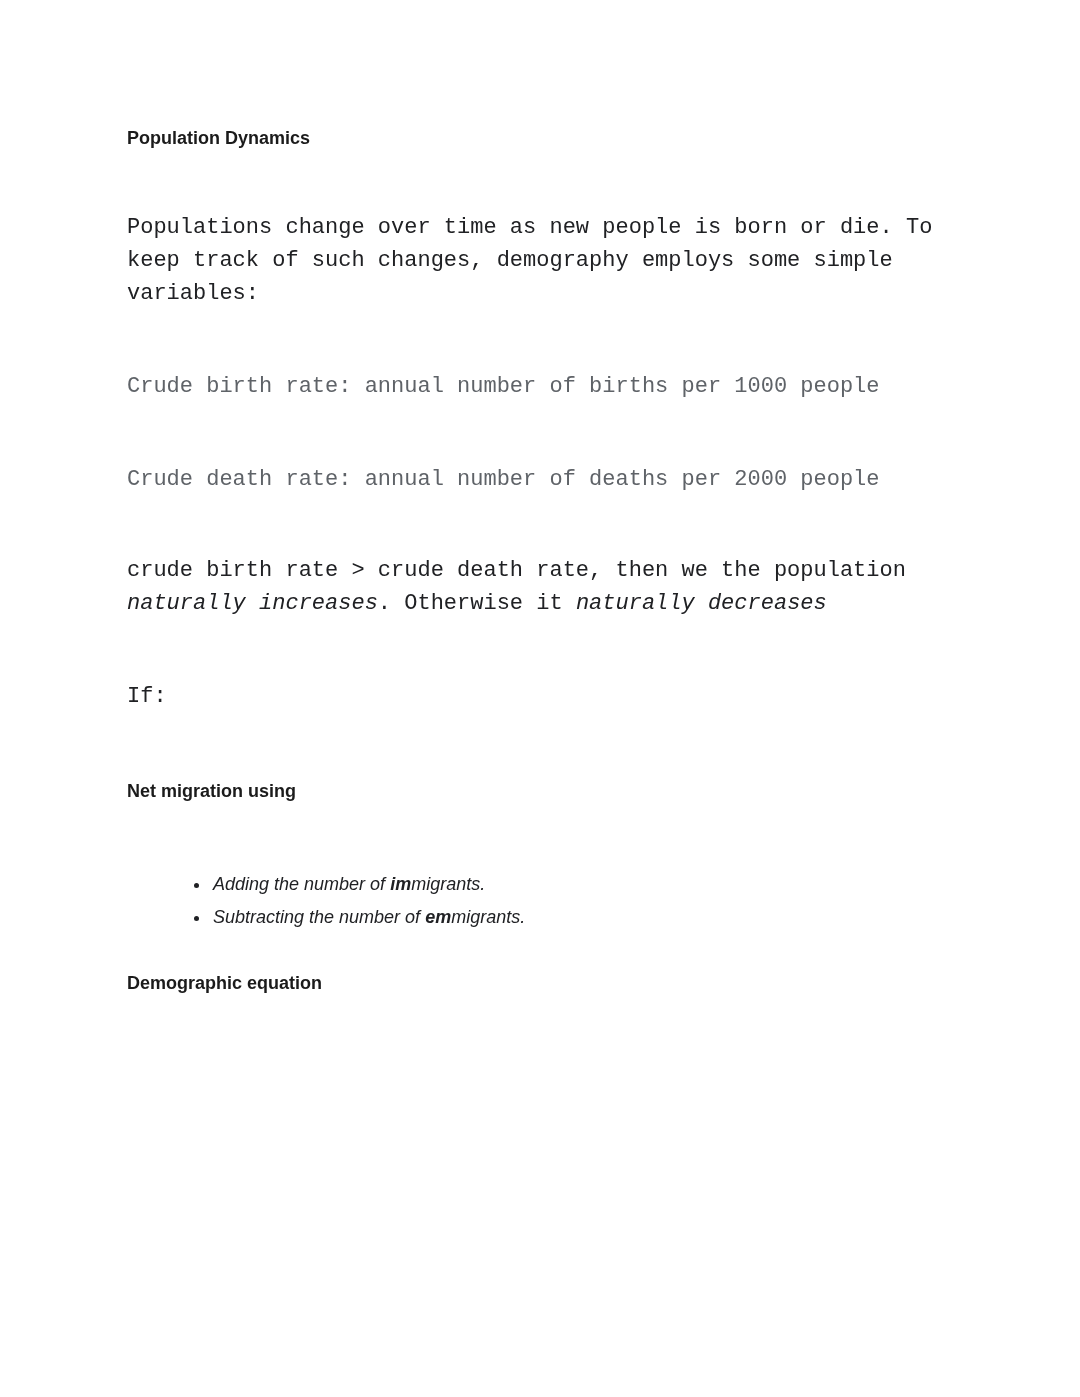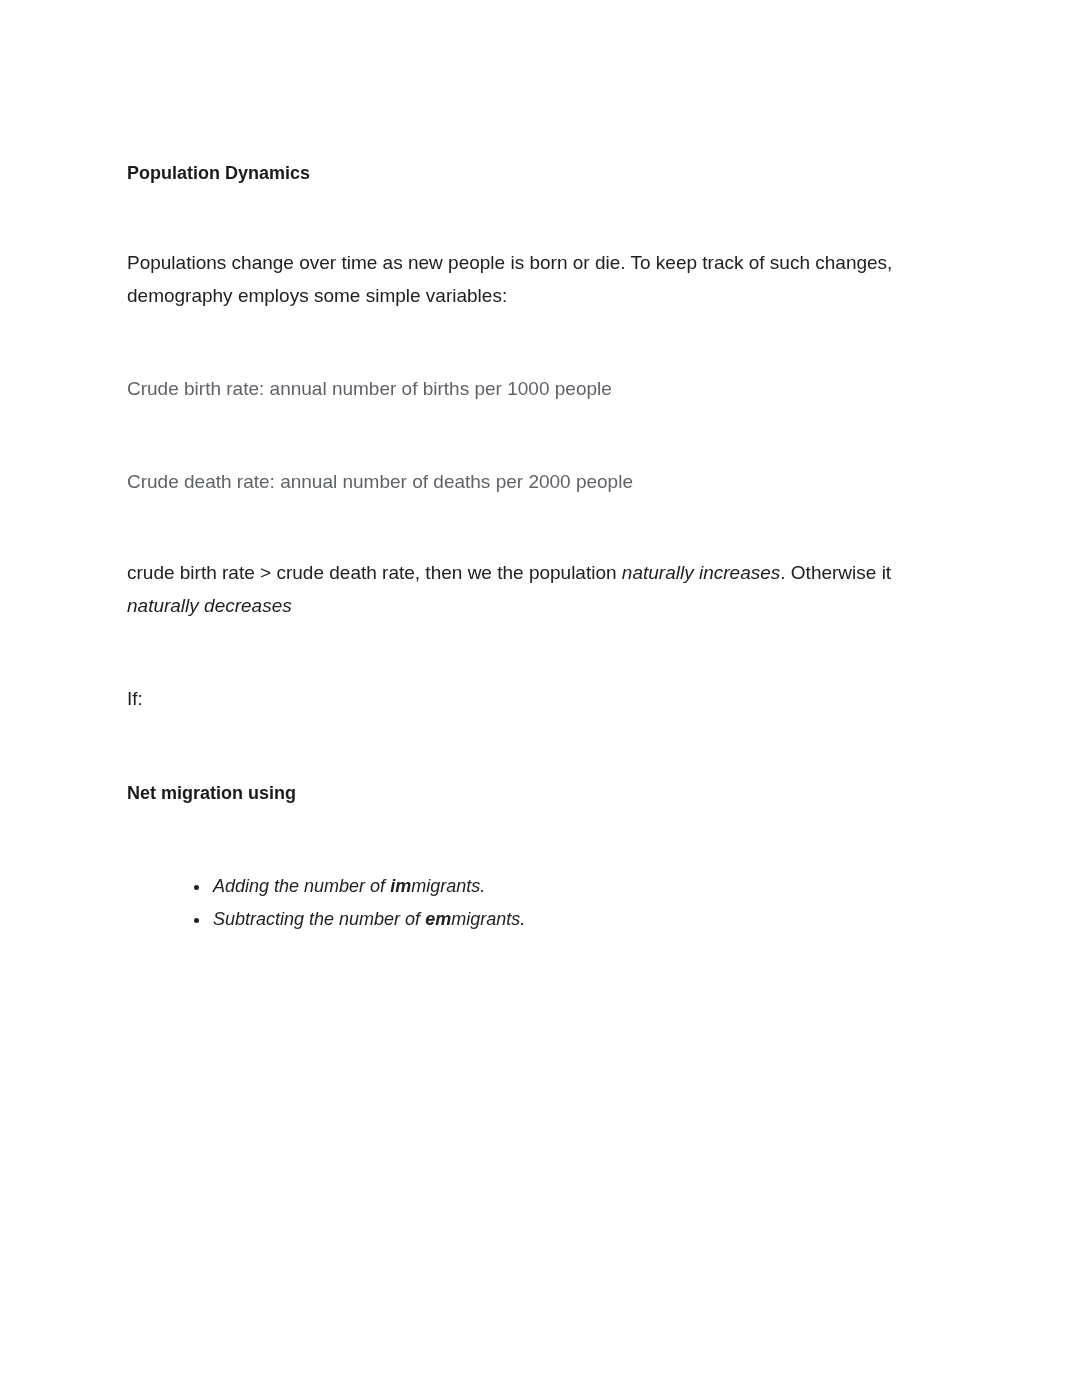--- a/index.html
+++ b/index.html
@@ -21,34 +21,35 @@
     background: #ffffff;
   }
   .heading {
     font-size: 18px;
     font-weight: 700;
     line-height: 33px;
     margin: 0;
     color: #1b1b1b;
   }
   .para {
-    font-size: 19px;
+    font-size: 22px;
     font-weight: 400;
     line-height: 33px;
     margin: 0;
     color: #202124;
+    font-family: Liberation Mono, monospace;
   }
   .muted {
     color: #5f6368;
   }
   .b { font-weight: 700; }
   .i { font-style: italic; }
 
   
-  .mb-title     { margin-bottom: 56px; margin-top: 35px; }
+  .mb-title     { margin-bottom: 56px; }
   .mb-intro     { margin-bottom: 60px; }
   .mb-birth     { margin-bottom: 60px; }
   .mb-death     { margin-bottom: 58px; }
   .mb-if        { margin-bottom: 62px; }
   .mb-natural   { margin-bottom: 60px; }
   .mb-netmig-h  { margin-bottom: 60px; }
   .mb-netmig-p  { margin-bottom: 48px; }
   .bullets {
     margin: 0 0 33px 0;
     padding: 0 0 0 84px;
@@ -81,15 +82,16 @@
   <p class="para mb-if"><span>If:</span></p>
 
   <h3 class="heading mb-netmig-h">Net migration using</h3>
 
 
   <ul class="bullets">
     <li class="bullet"><span>Adding the number of </span><span class="b">im</span><span>migrants.</span></li>
     <li class="bullet"><span>Subtracting the number of </span><span class="b">em</span><span>migrants.</span></li>
   </ul>
 
+  <h3 class="heading mb-demo-h">Demographic equation</h3>
 
 
 </div>
 
 </body></html>

